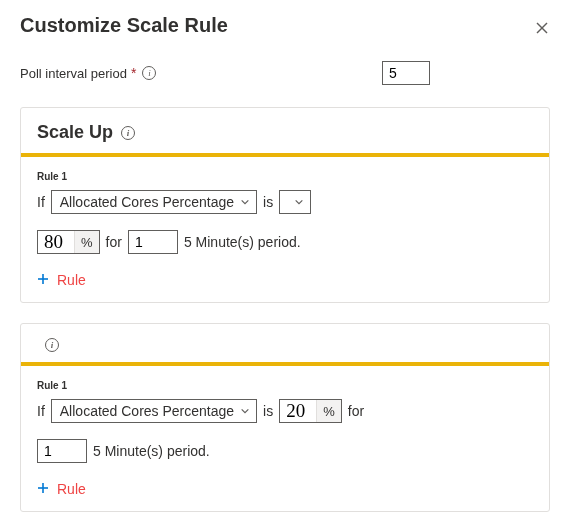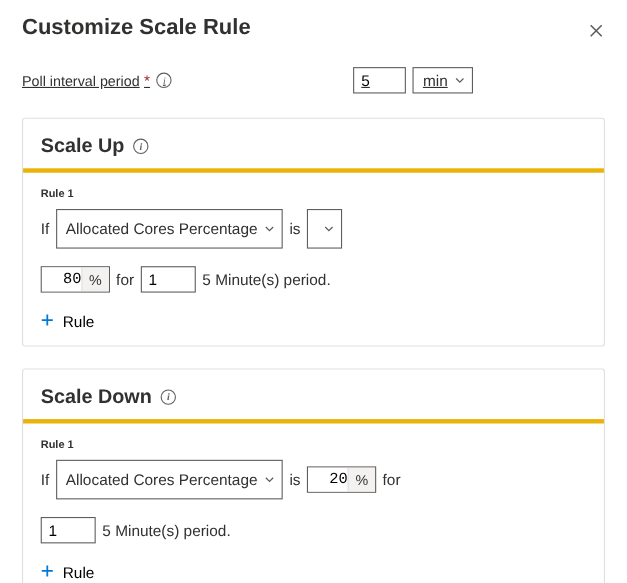--- a/index.html
+++ b/index.html
@@ -18,21 +18,21 @@
   }
   .title { font-size: 20px; font-weight: 600; }
   .close-btn {
     width: 16px; height: 16px; cursor: pointer;
     background: none; border: none; padding: 0;
     display:flex; align-items:center; justify-content:center;
   }
   .close-btn svg { width: 12px; height: 12px; stroke:#605e5c; stroke-width:1.4; }
 
   .poll-row {
-    display:flex; align-items:center; margin-bottom: 22px; text-decoration: underline;
+    display:flex; align-items:center; margin-bottom: 22px;
   }
   .poll-label { font-size: 13px; }
   .req { color:#a4262c; margin: 0 4px; }
   .info-icon {
     display:inline-flex; width:14px; height:14px;
     border:1px solid #605e5c; border-radius:50%;
     align-items:center; justify-content:center;
     font-size:9px; color:#605e5c;
     margin-left:2px;
     font-style: italic;
@@ -76,50 +76,50 @@
     font-size:10px; font-weight:600;
     padding:14px 16px 8px;
   }
   .rule-body {
     padding:0 16px 8px;
     display:flex; flex-wrap:wrap; align-items:center; gap:6px;
     font-size:14px;
   }
   .sel {
     position:relative;
-    height:36px;
+    height:24px;
     border:1px solid #605e5c;
     padding:0 22px 0 8px;
     display:inline-flex; align-items:center;
     font-size:14px;
     background:#fff;
   }
   .pct-box {
     height:24px; border:1px solid #605e5c;
     display:inline-flex; align-items:center; overflow:hidden;
   }
   .pct-box input {
-    border:none; width:36px; padding:0 0 0 6px; height:22px; font-size:14px;
-    font-family:Liberation Mono, monospace; outline:none;text-align:right;
+    border:none; width:36px; padding:0 0 0 6px; height:22px; font-size:19px;
+    font-family:Liberation Serif, serif; outline:none;
   }
   .pct-box .suffix {
     background:#f3f2f1; border-left:1px solid #e1dfdd;
     height:100%; padding:0 6px;
     display:inline-flex; align-items:center;
     font-size:13px;
   }
   .small-input {
     width:50px; height:24px;
     border:1px solid #605e5c;
     padding:0 6px; font-size:14px;
     font-family:inherit;
   }
   .add-rule {
     display:flex; 
-    color:#000000;
+    color:#ef4444;
     padding:10px 16px 14px;
     font-size:14px;
     cursor:pointer;
   }
   .add-rule svg { width:12px; height:12px; stroke:#0078d4; stroke-width:1.6; fill:none; margin-right:8px; }
 </style>
 </head>
 <body>
 
 <div class="page">
@@ -135,28 +135,20 @@
       </span>
     </button>
   </div>
 
   <div class="poll-row">
     <span class="poll-label">Poll interval period</span>
     <span class="req">*</span>
     <span class="info-icon">i</span>
     <div class="poll-controls">
       <input class="num-input" value="5" style="">
-      <div class="unit-select">
-        <span>min</span>
-        <span class="chev">
-          <svg viewBox="0 0 12 12">
-              <polyline points="2,4 6,8 10,4"></polyline>
-            </svg>
-        </span>
-      </div>
     </div>
   </div>
 
   <div class="card">
     <div class="card-head">
       <span>Scale Up</span>
       <span class="info-icon">i</span>
     </div>
     <div class="rule-title">Rule 1</div>
     <div class="rule-body">
@@ -189,21 +181,20 @@
             <line x1="6" y1="1" x2="6" y2="11"></line>
             <line x1="1" y1="6" x2="11" y2="6"></line>
           </svg>
       </span>
       <span>Rule</span>
     </div>
   </div>
 
   <div class="card">
     <div class="card-head">
-      <span>Scale Down</span>
       <span class="info-icon">i</span>
     </div>
     <div class="rule-title">Rule 1</div>
     <div class="rule-body">
       <span>If</span>
       <div class="sel">
         <span>Allocated Cores Percentage</span>
         <span class="chev"><svg viewBox="0 0 12 12">
               <polyline points="2,4 6,8 10,4"></polyline>
             </svg></span>

